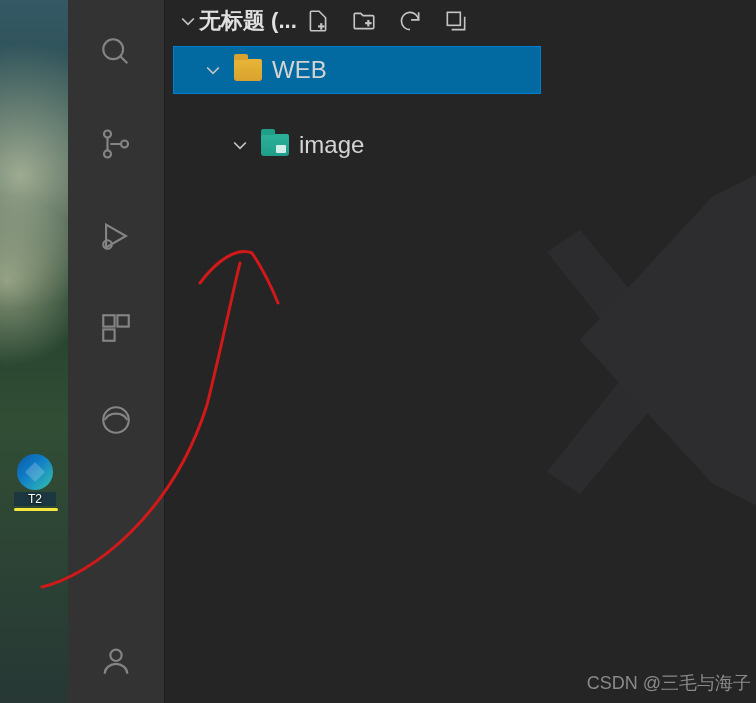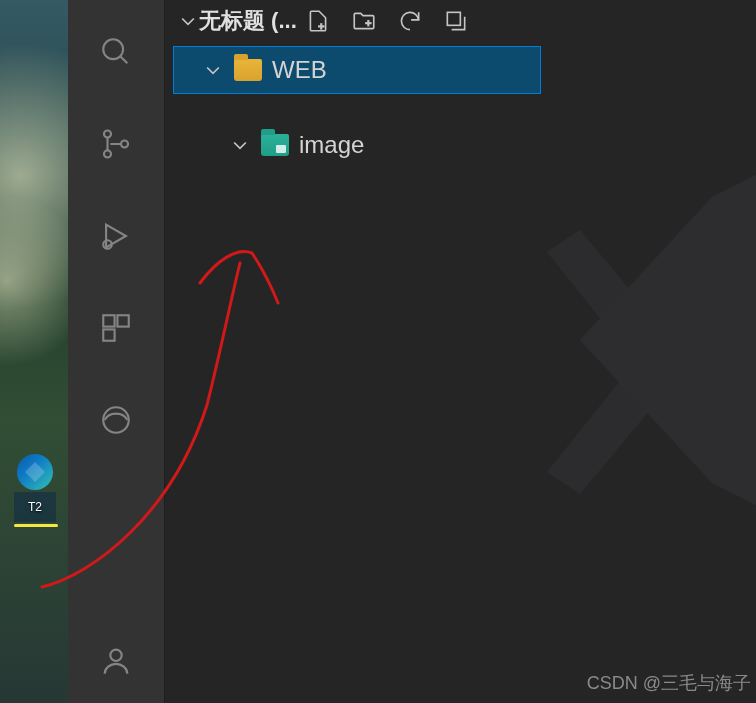--- a/index.html
+++ b/index.html
@@ -34,21 +34,21 @@
       border-radius:50%; position:relative;
     }
     .edge-shortcut .ico::after {
       content:""; position:absolute; left:8px; top:8px; width:20px; height:20px;
       border-radius:50%; background:#fff;
       clip-path: polygon(50% 0,100% 50%,50% 100%,0 50%);
       opacity:0.2;
     }
     .edge-shortcut span {
       font-size:12px; color:#fff; display:block; margin-top:2px;
-      text-shadow:0 1px 2px #000; background:rgba(0,30,80,0.4); padding:8px 2px;
+      text-shadow:0 1px 2px #000; background:rgba(0,30,80,0.4); padding:0 2px;
     }
     .edge-shortcut .underline { height:3px; background:#f5e642; width:44px; margin-top:2px; border-radius:2px;}
     .activity-bar {
       width: 96px;
       background: #333333;
       display:flex; flex-direction:column; align-items:center;
       padding-top:28px;
     }
     .activity-bar .ab-icon {
       width:48px; height:48px; margin-bottom:44px;
@@ -74,21 +74,21 @@
     }
     .ws-actions { display:flex; gap:20px; margin-left:8px; align-items:center;}
     .ws-actions .act { width:26px; height:26px; color:#c5c5c5; cursor:pointer;}
     .ws-actions .act svg { width:100%; height:100%; stroke:currentColor; fill:none; stroke-width:1.5;}
     .tree { padding-top:4px; }
     .tree-row {
       display:flex; align-items:center; height:48px; gap:10px;
       font-size:24px; color:#d4d4d4; padding-left:28px;
     }
     .tree-row.selected {
-      background:#0c4a6e; border:1px solid #007fd4; border-left:none; border-right:none;
+      background:#0369a1; border:1px solid #007fd4; border-left:none; border-right:none;
       border-radius:0; margin-right:2px;
       outline:1px solid #007fd4; outline-offset:-1px;
       border:1px solid #007fd4;
     }
     .tree-row.selected { border:1px solid #0a84d6; }
     .tree-row.child { padding-left:56px;margin-top:27px; }
     .folder-icon { width:28px; height:22px; position:relative; }
     .folder-icon.yellow { background:linear-gradient(#e8b538,#d9a22e); border-radius:2px 2px 3px 3px;}
     .folder-icon.yellow::before { content:""; position:absolute; left:0; top:-5px; width:14px; height:6px; background:#d9a22e; border-radius:2px 2px 0 0;}
     .folder-icon.teal { background:linear-gradient(#2bb19a,#1f9e88); border-radius:2px 2px 3px 3px;}

